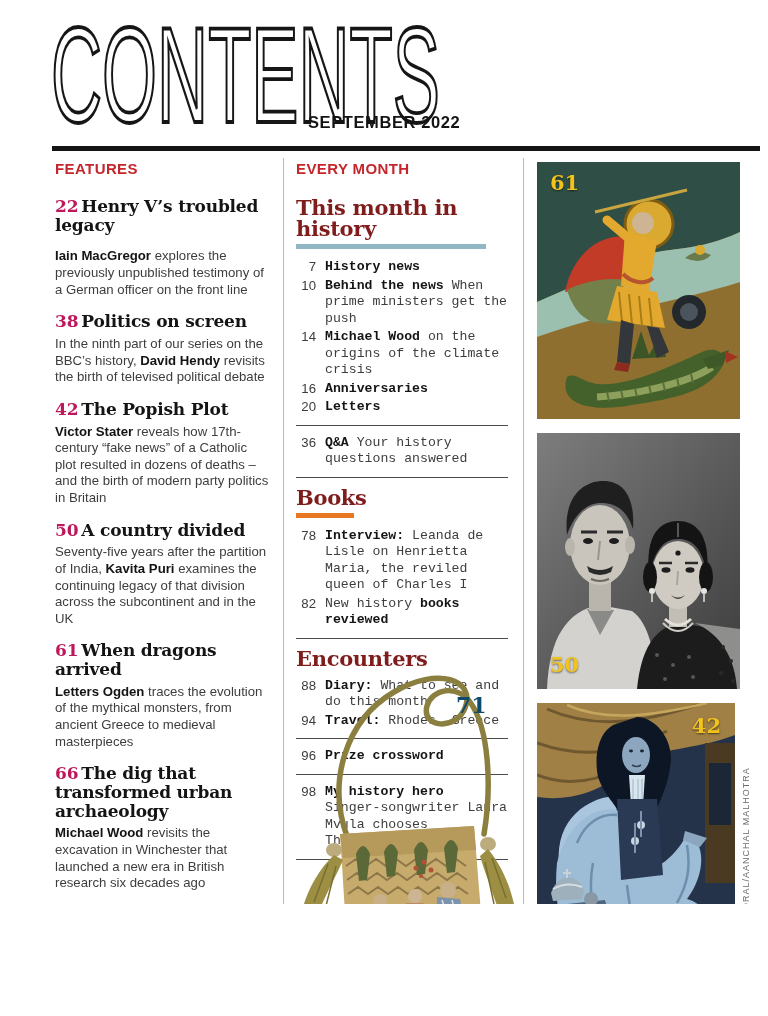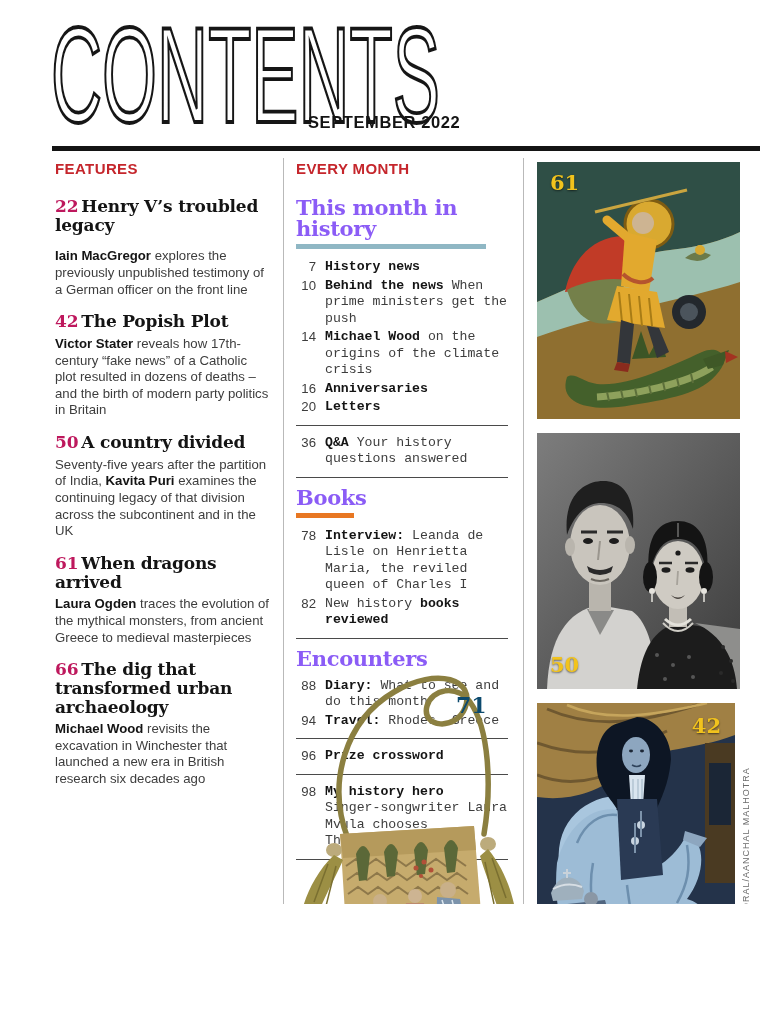--- a/index.html
+++ b/index.html
@@ -21,21 +21,21 @@
   .ftitle{font:700 17px/1.1 "DejaVu Serif",serif;color:#141414;margin:0 0 5px;letter-spacing:-.2px;}
   .fnum{color:#be185d;margin-right:3px;}
   .fdesc{font:400 13.2px/1.26 "Liberation Sans",sans-serif;color:#3d3d3d;margin:0;}
   .fdesc b{color:#141414;}
 
   
   .colsep{position:absolute;width:1px;background:#b9b9b9;}
   .sep1{left:283px;top:158px;height:789px;}
   .sep2{left:523px;top:158px;height:748px;}
   .everymonth{position:absolute;left:296px;top:160px;width:212px;}
-  .sechead{font:700 21px/1 "DejaVu Serif",serif;color:#8b5cf6;margin:0;letter-spacing:-.3px;}
+  .sechead{font:700 21px/1 "DejaVu Serif",serif;color:#7f1d1d;margin:0;letter-spacing:-.3px;}
   .bar{height:5px;margin:5px 0 10px;}
   .bar.blue{background:#8fb7c4;width:190px;}
   .bar.orange{background:#e87722;width:58px;}
   .sechead.plain{margin:2px 0 9px;}
   .mrow{display:flex;margin:0 0 2px;font:400 13.2px/1.25 "Liberation Sans",sans-serif;color:#3d3d3d;}
   .mpage{width:20px;text-align:right;margin-right:9px;flex:none;color:#3d3d3d;}
   .mlabel{flex:1;font-family:Liberation Mono, monospace;}
   .mlabel b{color:#141414;}
   .msub{display:block;}
   .msub:empty{display:none;}
@@ -79,34 +79,38 @@
     <h2 class="colhead">FEATURES</h2>
 
     <div class="feat">
       <h3 class="ftitle"><span class="fnum">22</span><span>Henry V’s troubled legacy</span></h3>
     </div>
 
     <div class="feat">
       <p class="fdesc"><span></span><b>Iain MacGregor</b><span> explores the previously unpublished testimony of a German officer on the front line</span></p>
     </div>
 
+    <div class="feat">
+      <h3 class="ftitle"><span class="fnum">38</span><span>Politics on screen</span></h3>
+      <p class="fdesc"><span>In the ninth part of our series on the BBC’s history, </span><b>David Hendy</b><span> revisits the birth of televised political debate</span></p>
+    </div>
 
     <div class="feat">
       <h3 class="ftitle"><span class="fnum">42</span><span>The Popish Plot</span></h3>
       <p class="fdesc"><span></span><b>Victor Stater</b><span> reveals how 17th-century “fake news” of a Catholic plot resulted in dozens of deaths – and the birth of modern party politics in Britain</span></p>
     </div>
 
     <div class="feat">
       <h3 class="ftitle"><span class="fnum">50</span><span>A country divided</span></h3>
       <p class="fdesc"><span>Seventy-five years after the partition of India, </span><b>Kavita Puri</b><span> examines the continuing legacy of that division across the subcontinent and in the UK</span></p>
     </div>
 
     <div class="feat">
       <h3 class="ftitle"><span class="fnum">61</span><span>When dragons arrived</span></h3>
-      <p class="fdesc"><span></span><b>Laura Ogden</b><span> traces the evolution of the mythical monsters, from ancient Greece to medieval masterpieces</span></p>
+      <p class="fdesc"><span></span><b>Letters Ogden</b><span> traces the evolution of the mythical monsters, from ancient Greece to medieval masterpieces</span></p>
     </div>
 
     <div class="feat">
       <h3 class="ftitle"><span class="fnum">66</span><span>The dig that transformed urban archaeology</span></h3>
       <p class="fdesc"><span></span><b>Michael Wood</b><span> revisits the excavation in Winchester that launched a new era in British research six decades ago</span></p>
     </div>
 
   </div>
 
   <div class="colsep sep1"></div>

